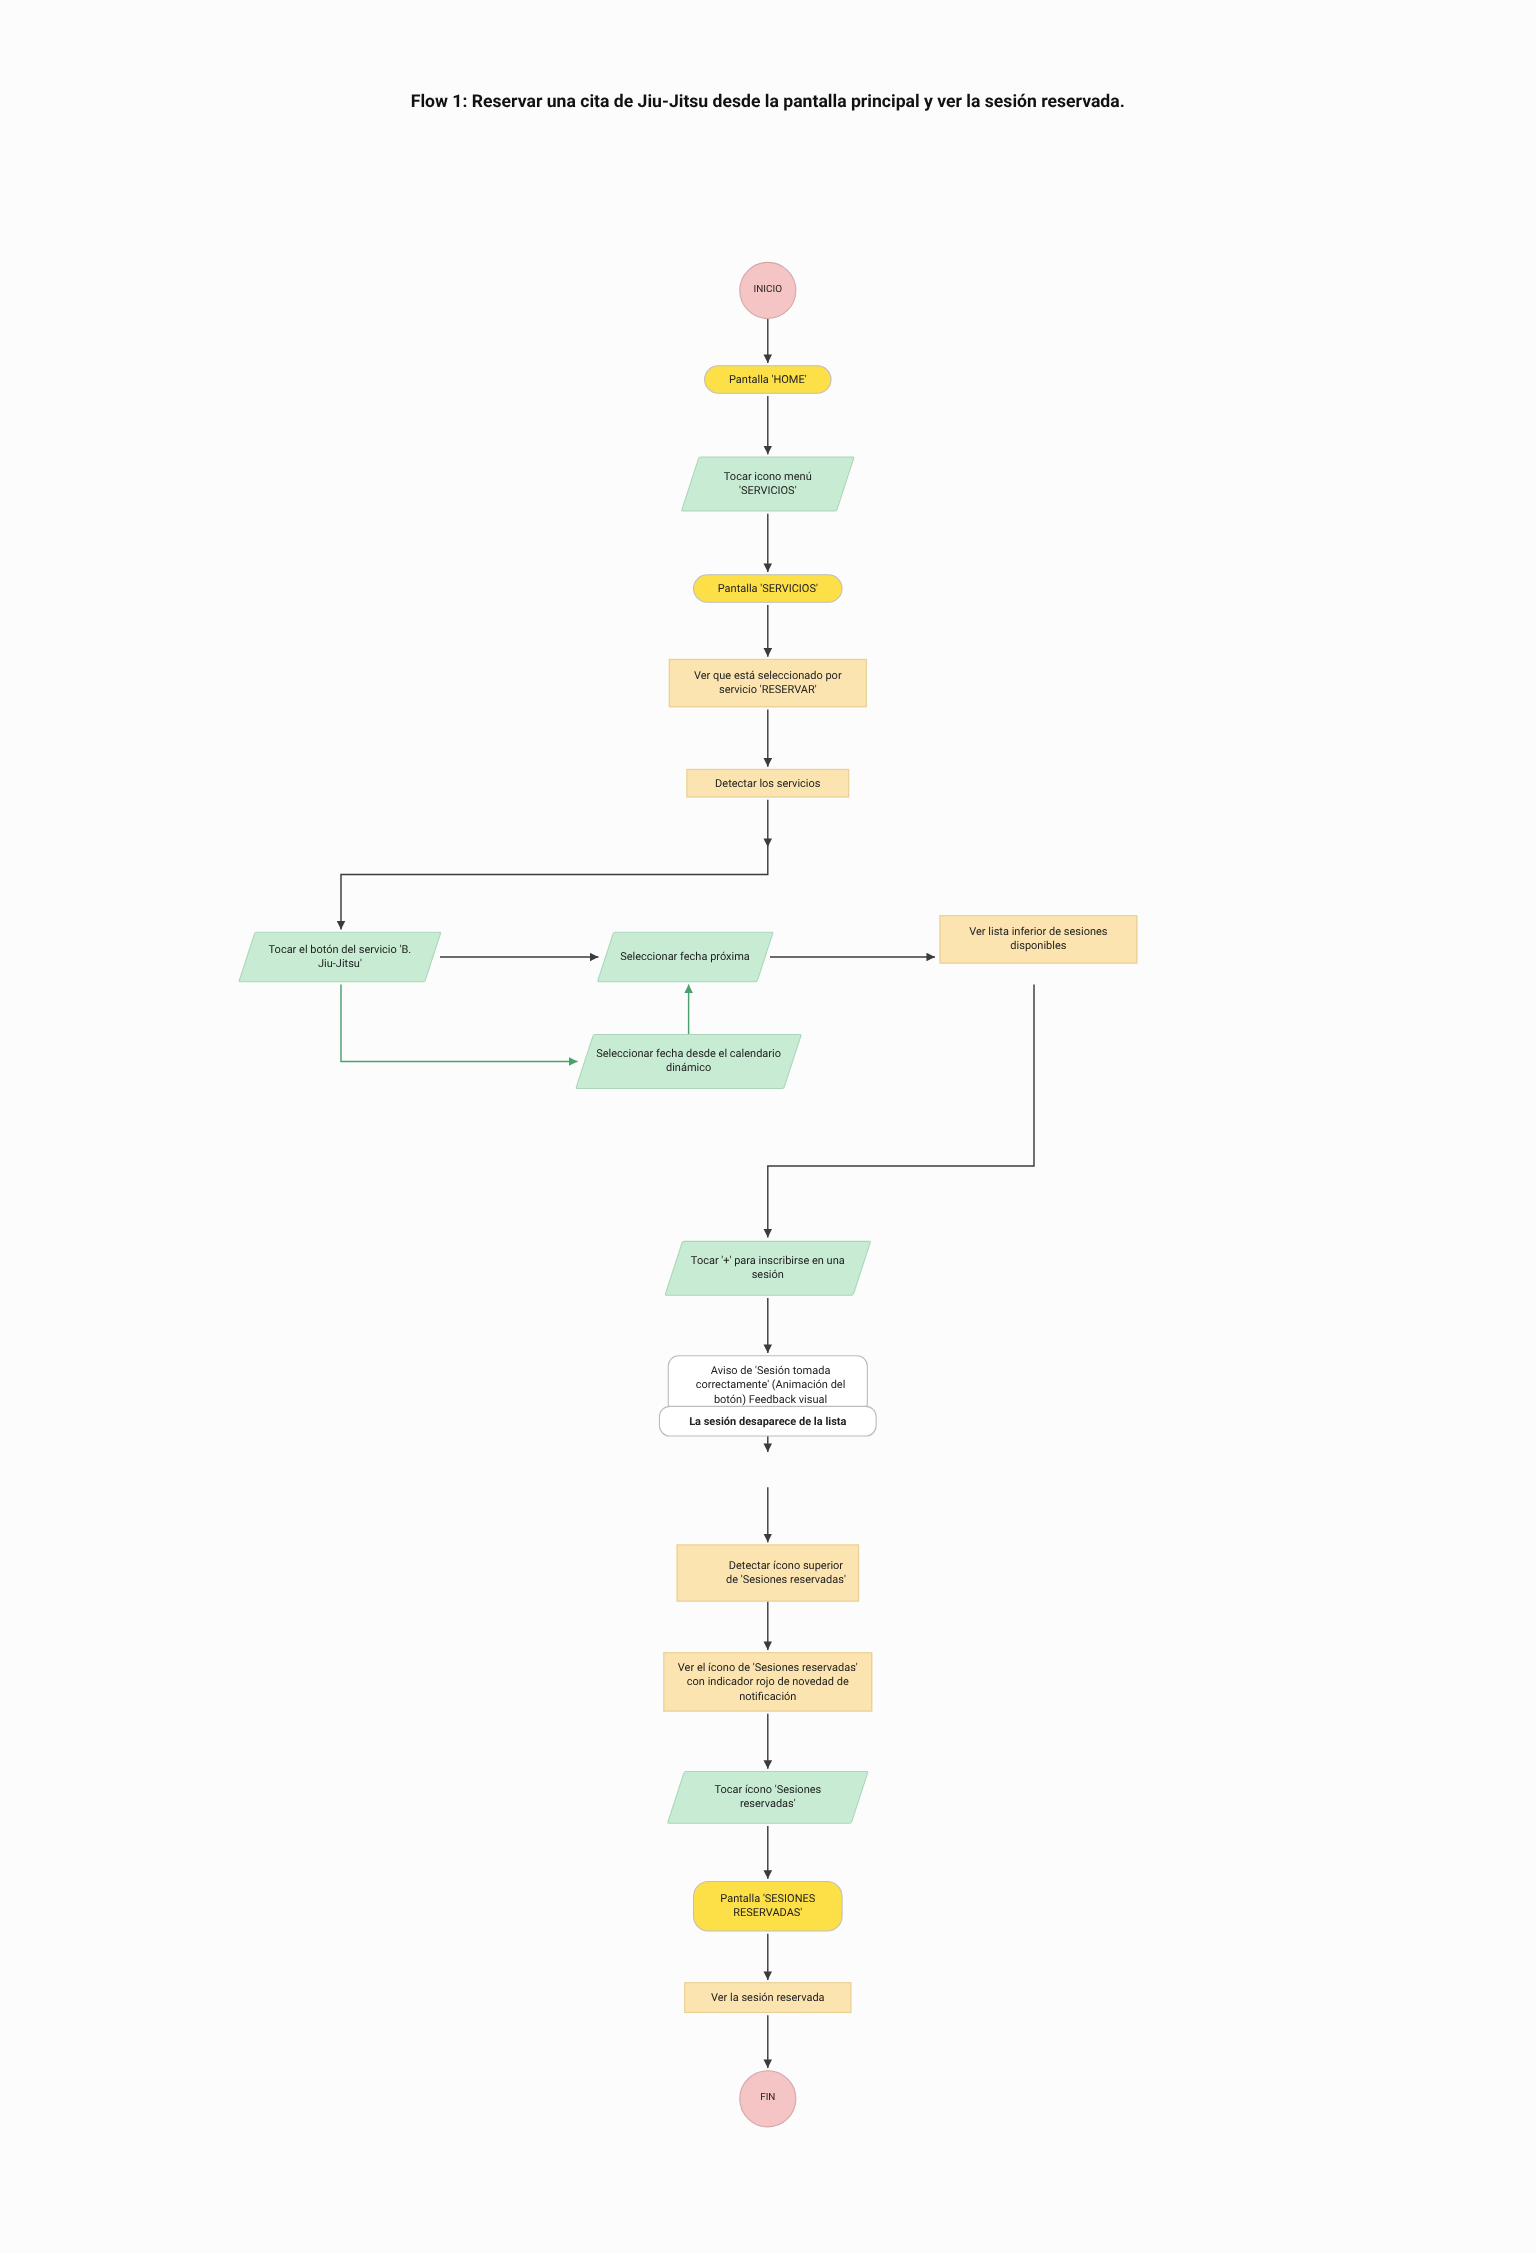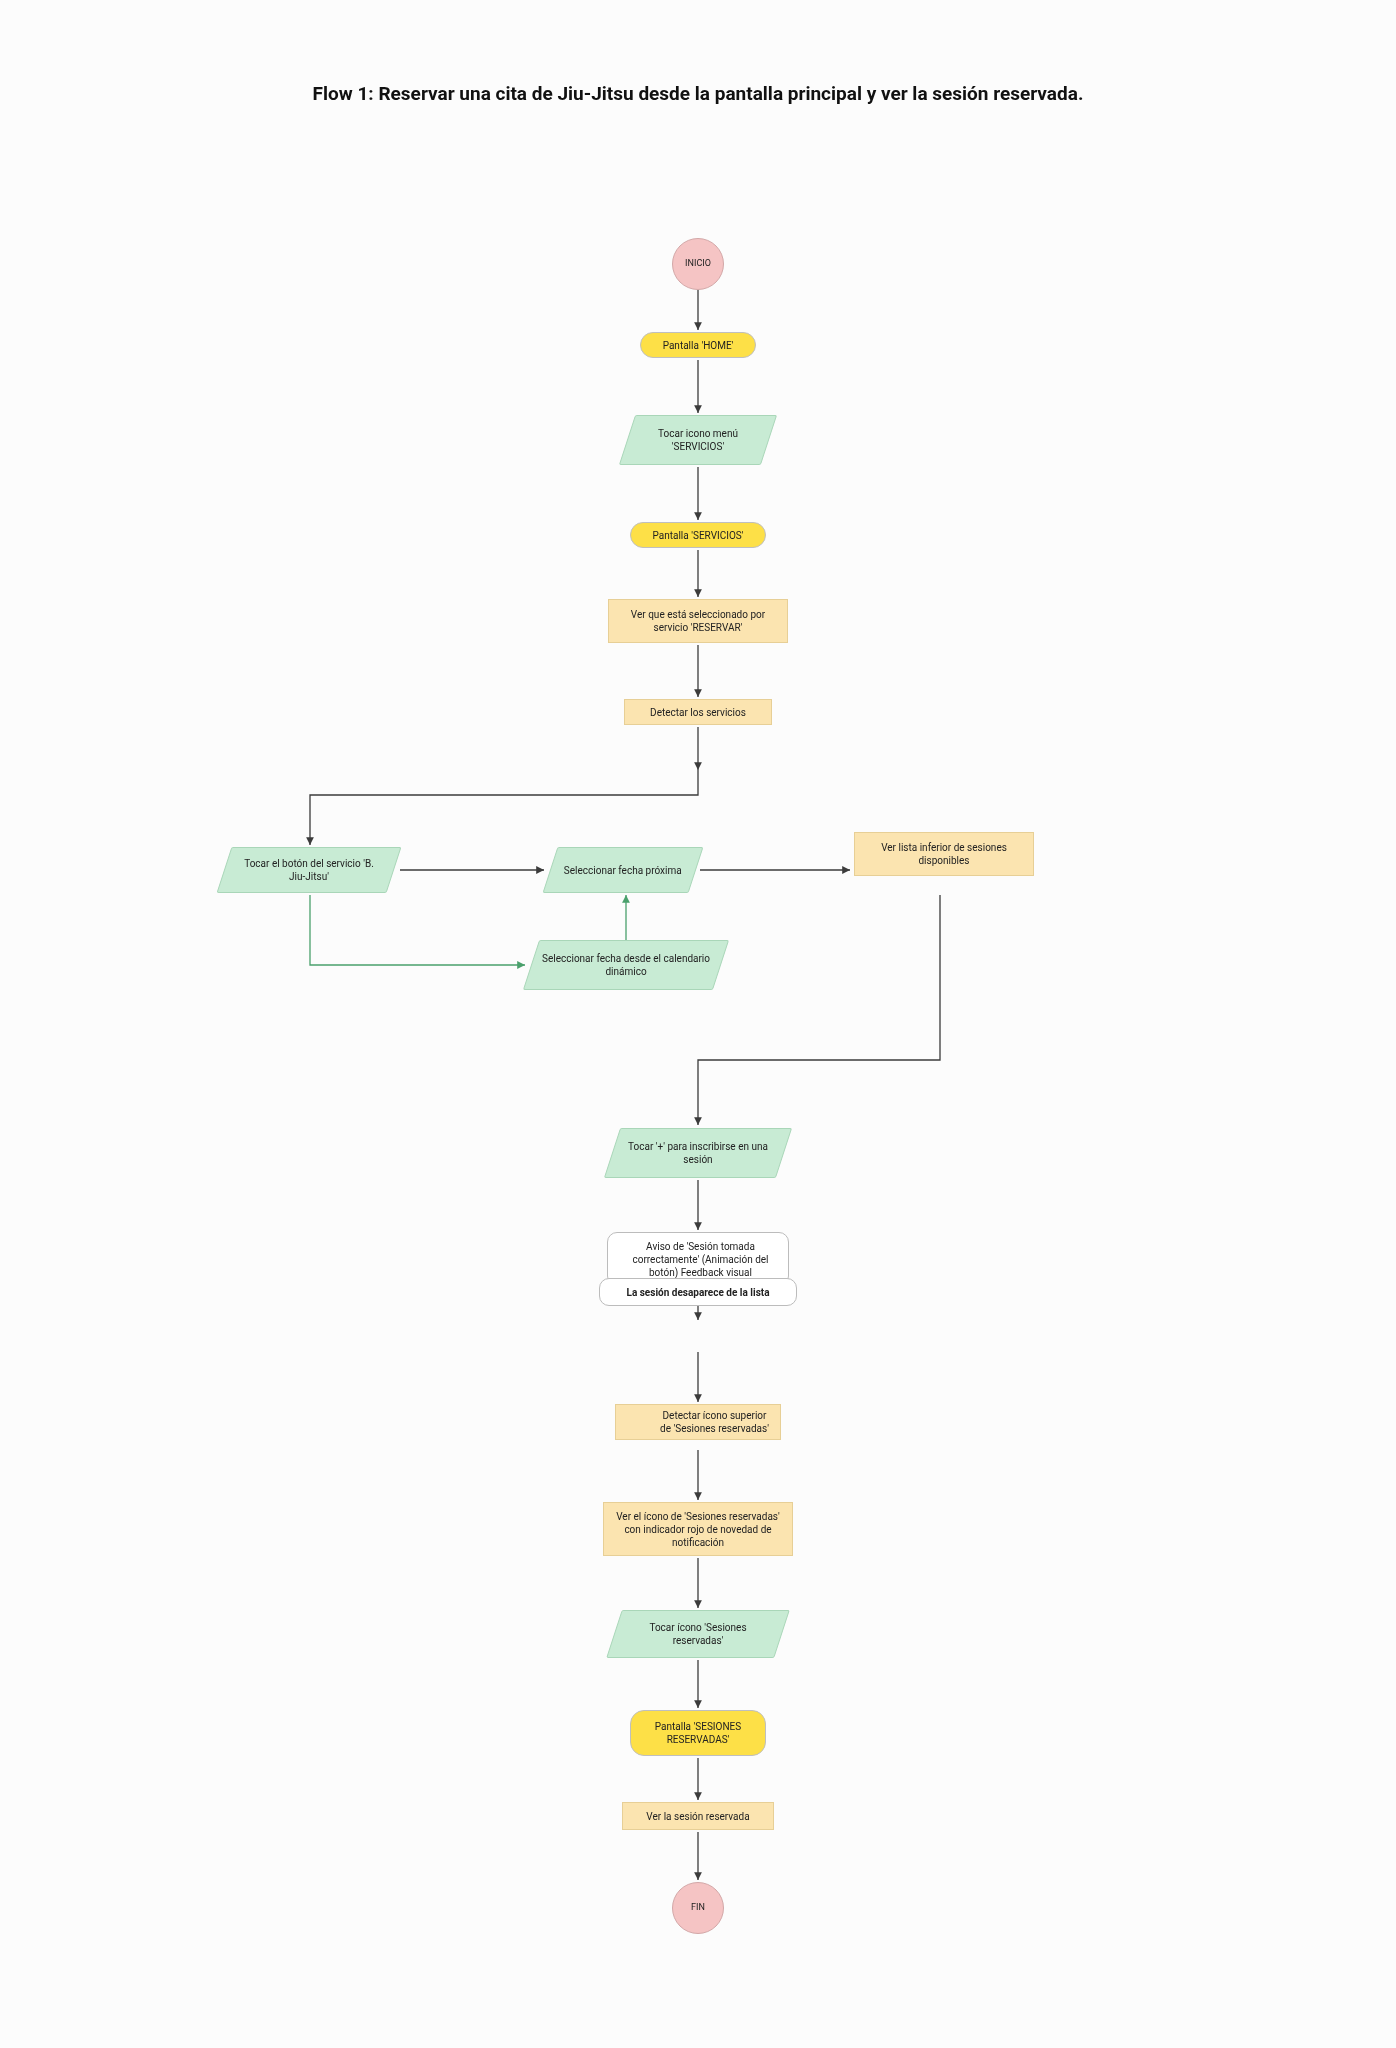--- a/index.html
+++ b/index.html
@@ -11,21 +11,21 @@
     position: relative;
     overflow: hidden;
   }
   .title {
     position: absolute;
     top: 82px;
     left: 0;
     width: 100%;
     text-align: center;
     font-weight: 700;
-    font-size: 19px;
+    font-size: 16px;
     color: #111;
   }
   svg { position: absolute; top: 0; left: 0; }
   .node {
     position: absolute;
     font-size: 10px;
     line-height: 1.3;
     text-align: center;
     display: flex;
     align-items: center;
@@ -168,21 +168,21 @@
   </div>
 
 <div class="node feedback" style="left:607px; top:1232px; width:182px; height:54px;padding-left:15px;">
     <span>Aviso de 'Sesión tomada correctamente' (Animación del botón) Feedback visual</span>
   </div>
 
 <div class="node feedback" style="left:599px; top:1278px; width:198px; height:28px;font-weight:bold;">
     <span>La sesión desaparece de la lista</span>
   </div>
 
-<div class="node observe" style="left:615px; top:1404px; width:166px; height:36px;padding-left:43px;">
+<div class="node observe" style="left:615px; top:1404px; width:166px; height:52px;padding-left:43px;">
     <span>Detectar ícono superior de 'Sesiones reservadas'</span>
   </div>
 
 <div class="node observe" style="left:603px; top:1502px; width:190px; height:54px;">
     <span>Ver el ícono de 'Sesiones reservadas' con indicador rojo de novedad de notificación</span>
   </div>
 
 <div class="node action" style="left:614px; top:1610px; width:168px; height:48px;">
     <span>Tocar ícono 'Sesiones reservadas'</span>
   </div>

